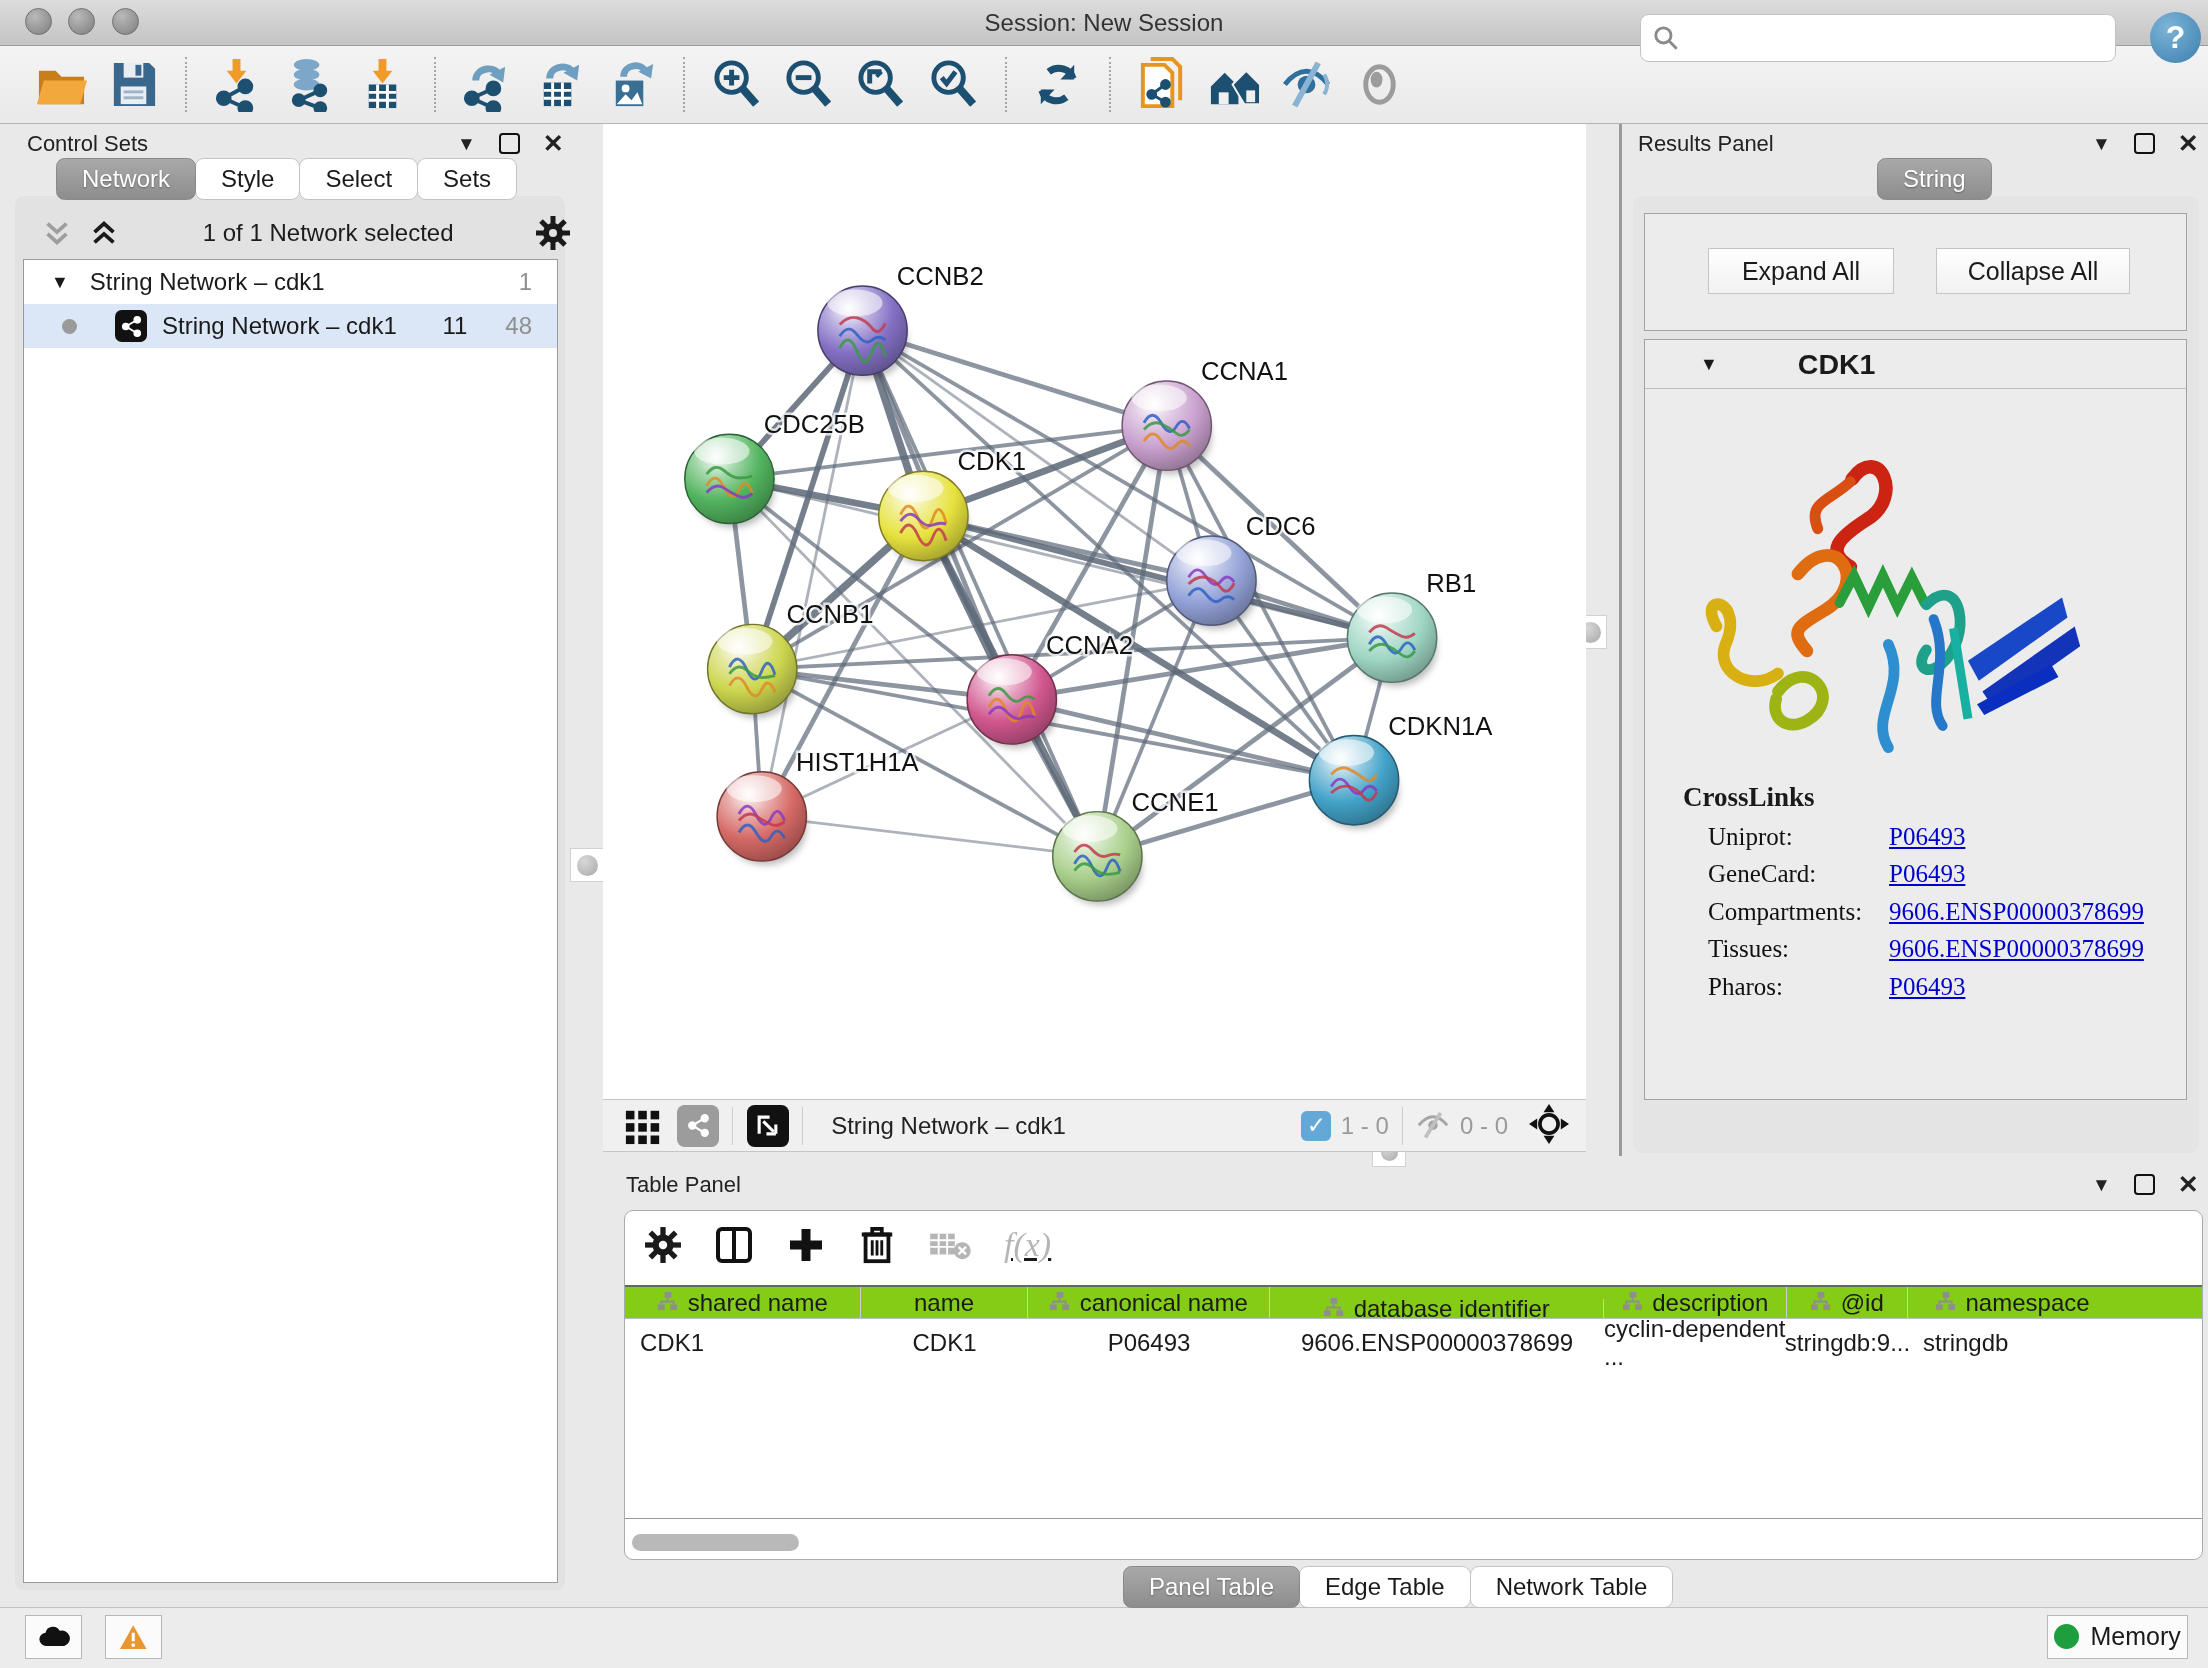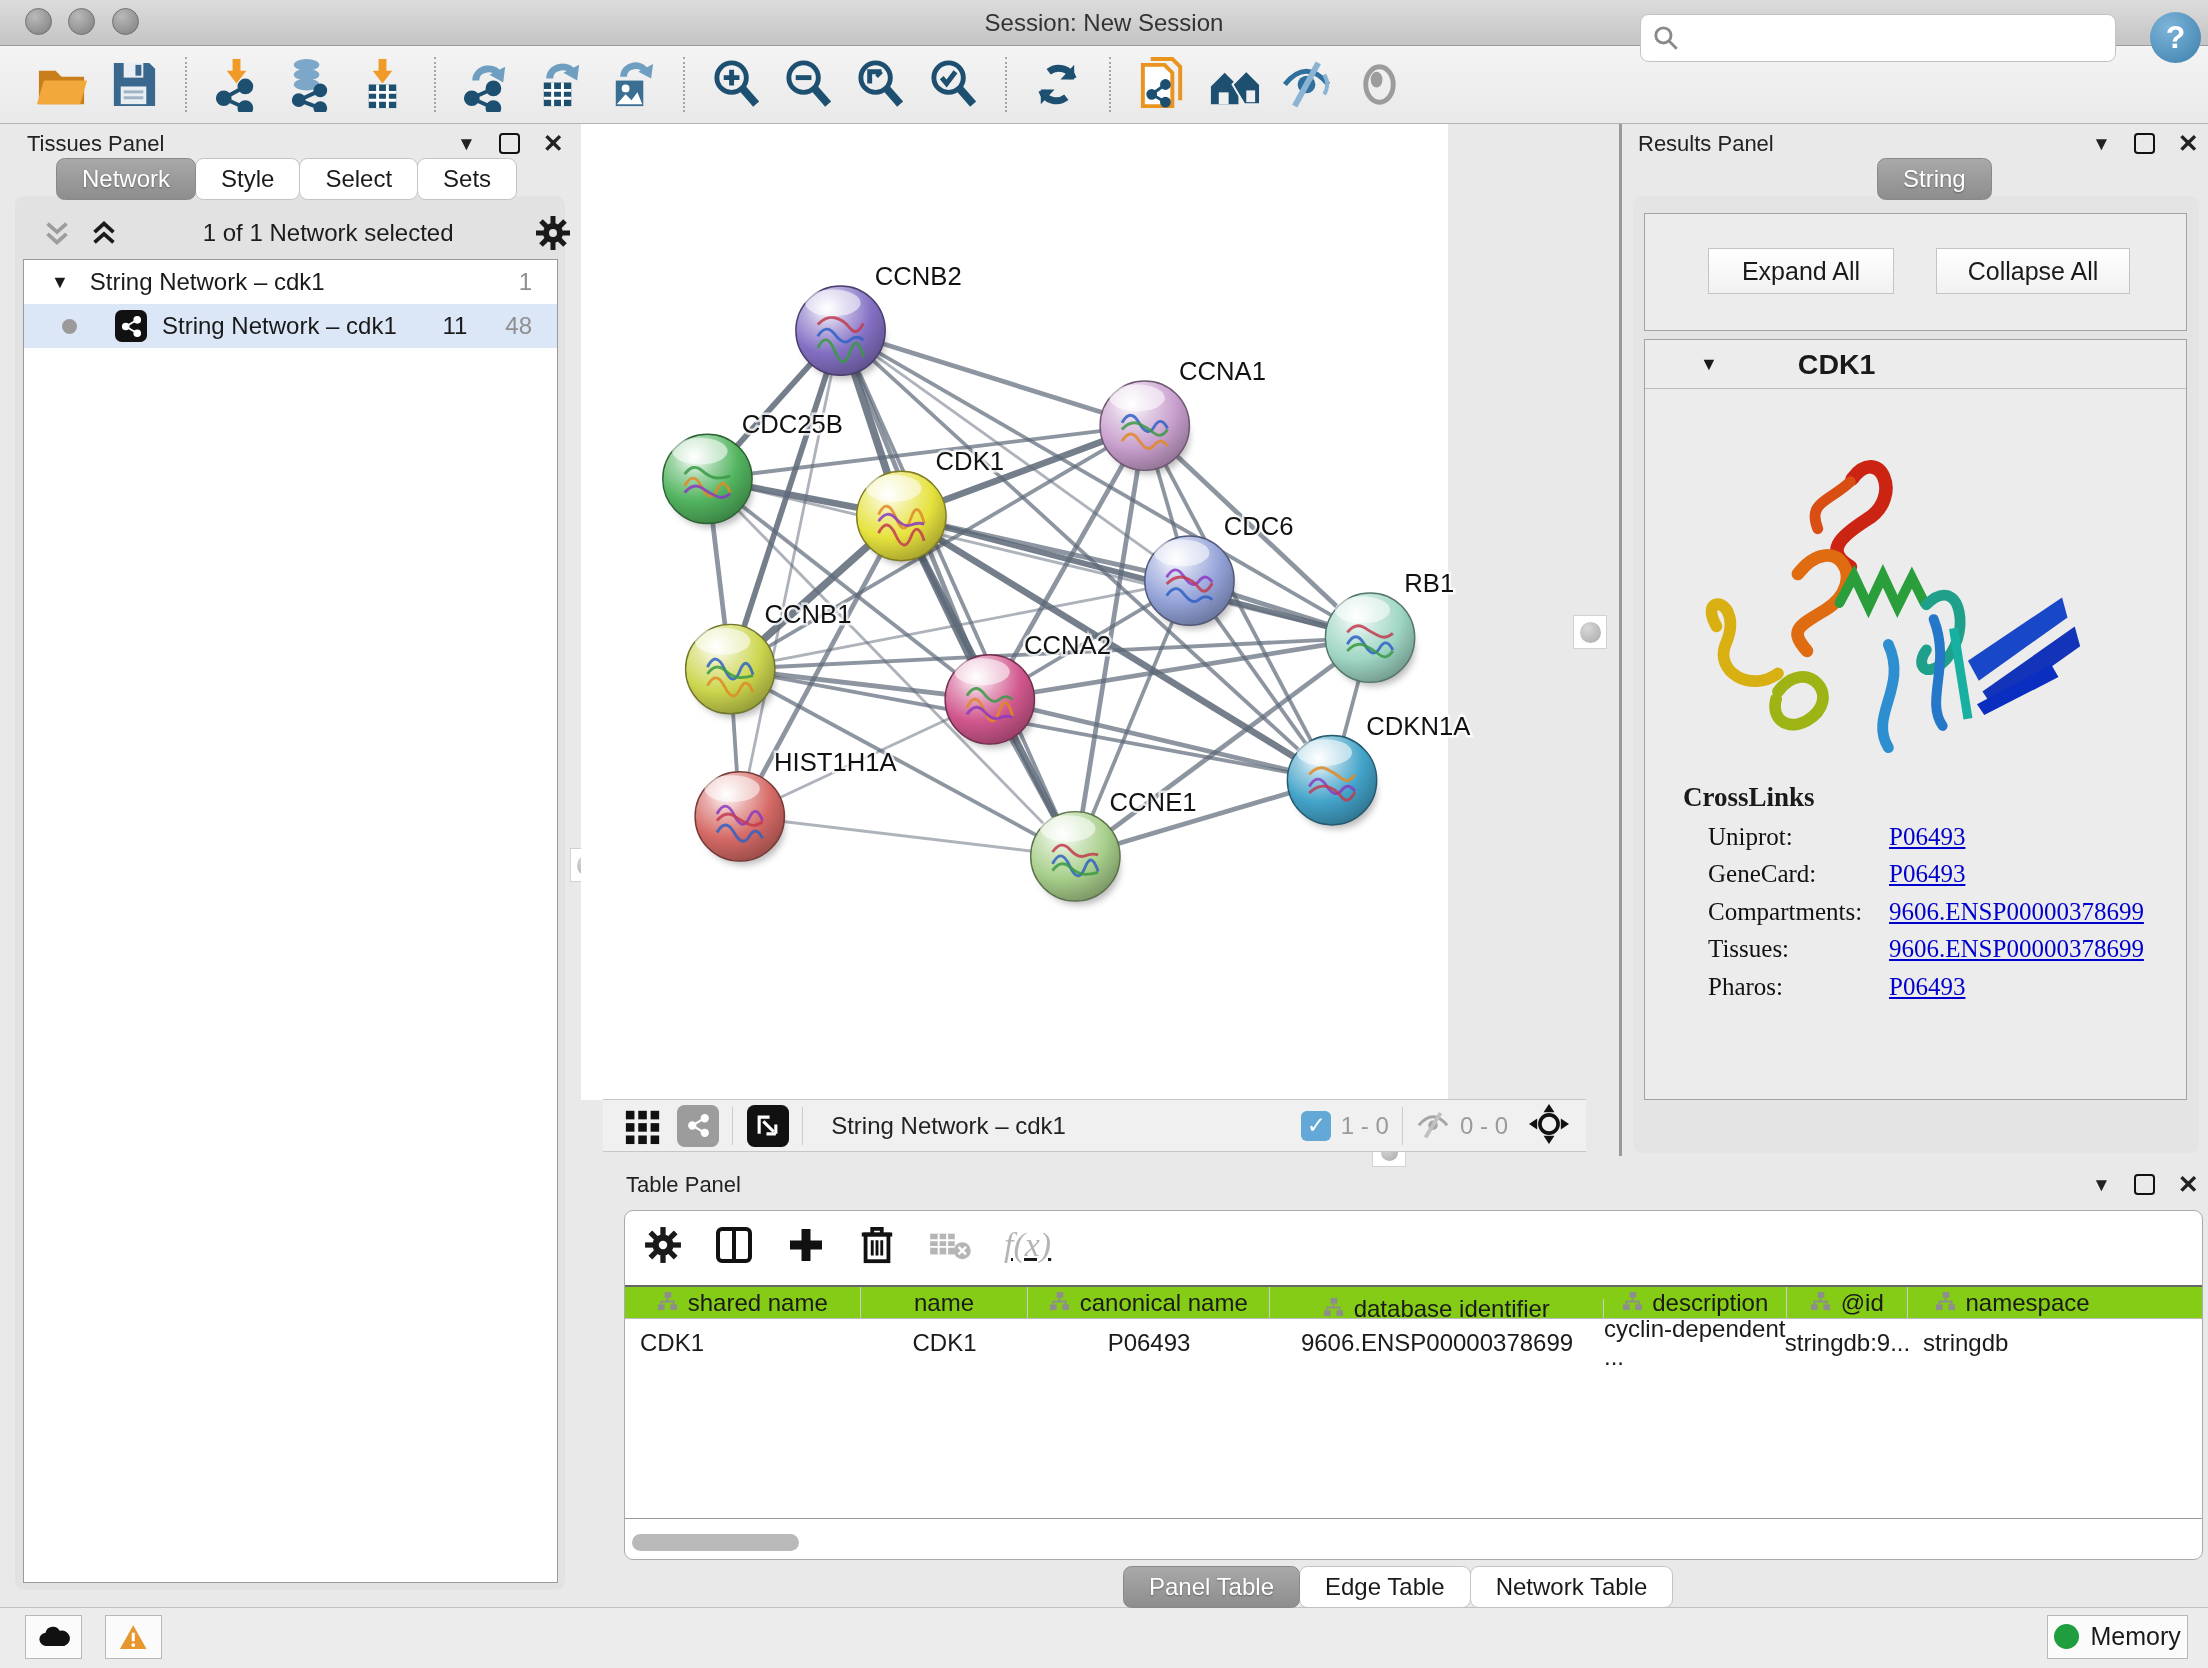--- a/index.html
+++ b/index.html
@@ -49,21 +49,21 @@
   .tree-row.sel { background:#dbe6f6; }
   .share-badge { width:32px; height:32px; border-radius:6.7px; background:#111; display:flex; align-items:center; justify-content:center; }
 
   
   .knob { position:absolute; width:34px; height:34px; background:#fff; border:1px solid #d2d2d2;
     display:flex; align-items:center; justify-content:center; }
   .knob i { width:21px; height:21px; border-radius:50%; background:radial-gradient(circle at 35% 30%, #d8d8d8, #a8a8a8); }
   .vdiv { position:absolute; top:124px; width:2.9px; height:1032px; background:#9a9a9a; }
 
   
-  .net-canvas { position:absolute; left:581px; top:124px; width:867px; height:976px; background:#fff; }
+  .net-canvas { position:absolute; left:603px; top:124px; width:983px; height:976px; background:#fff; }
   .net-status { position:absolute; left:603px; top:1099px; width:983px; height:53px; background:#f0f0f0;
     border-top:1px solid #c6c6c6; border-bottom:1px solid #c6c6c6; display:flex; align-items:center; }
   .ns-sep { width:0; height:38px; border-left:1px solid #cdcdcd; margin:0 13.3px; }
   .ns-title { font-size:24px; color:#222; margin-left:15px; flex:1; }
   .ns-counts { display:flex; align-items:center; gap:9.5px; color:#9a9a9a; font-size:24px; }
   .chk { width:30px; height:30px; border-radius:5.7px; background:#63a8d6; color:#fff; font-size:23px;
     display:flex; align-items:center; justify-content:center; }
   .blk-btn { width:42px; height:42px; border-radius:7.6px; background:#111; display:flex; align-items:center; justify-content:center; }
   .gray-btn { width:42px; height:42px; border-radius:7.6px; background:#9c9c9c; display:flex; align-items:center; justify-content:center; }
 
@@ -279,21 +279,21 @@
 </div>
 <div class="search-wrap">
   <svg width="28.5" height="28.5" viewBox="0 0 30 30">
       <circle cx="12" cy="12" r="8" stroke="#8a8a8a" stroke-width="3" fill="none"></circle>
       <path d="M18 18l8 8" stroke="#8a8a8a" stroke-width="3"></path>
     </svg>
   <input type="text" placeholder="" style="">
 </div>
 <div class="help-btn">?</div>
 
-<div class="panel-head" style="left:27px; top:131px;">Tissues Panel</div>
+<div class="panel-head" style="left:27px; top:131px;">Control Sets</div>
 <div class="winbtns" style="left:457px; top:129px;">
   <span class="wb-tri">▼</span>
   <span class="wb-sq"></span>
   <span class="wb-x">✕</span>
 </div>
 <div class="cp-container"></div>
 <div class="cp-tabs" id="cp-tabs">
     <span class="tab sel">Network</span>
     <span class="tab">Style</span>
     <span class="tab">Select</span>

